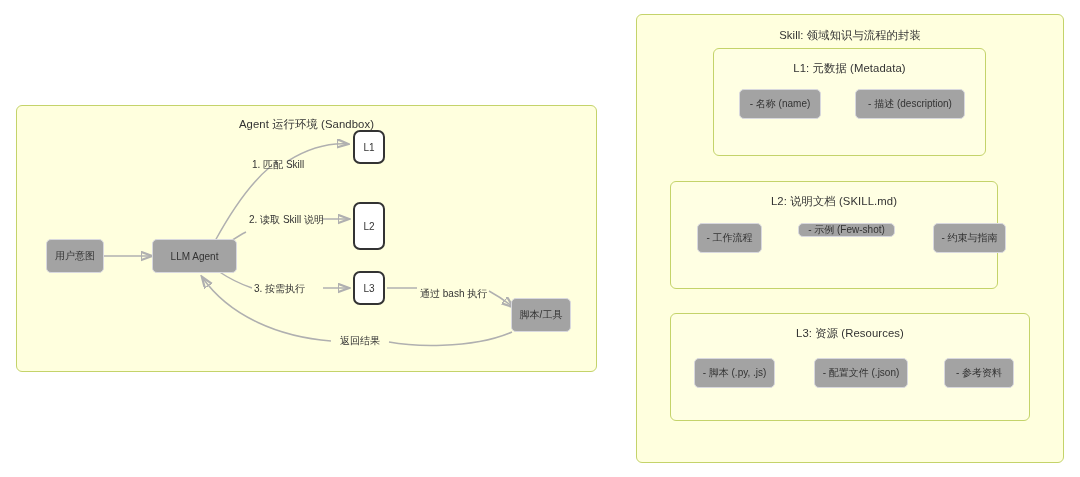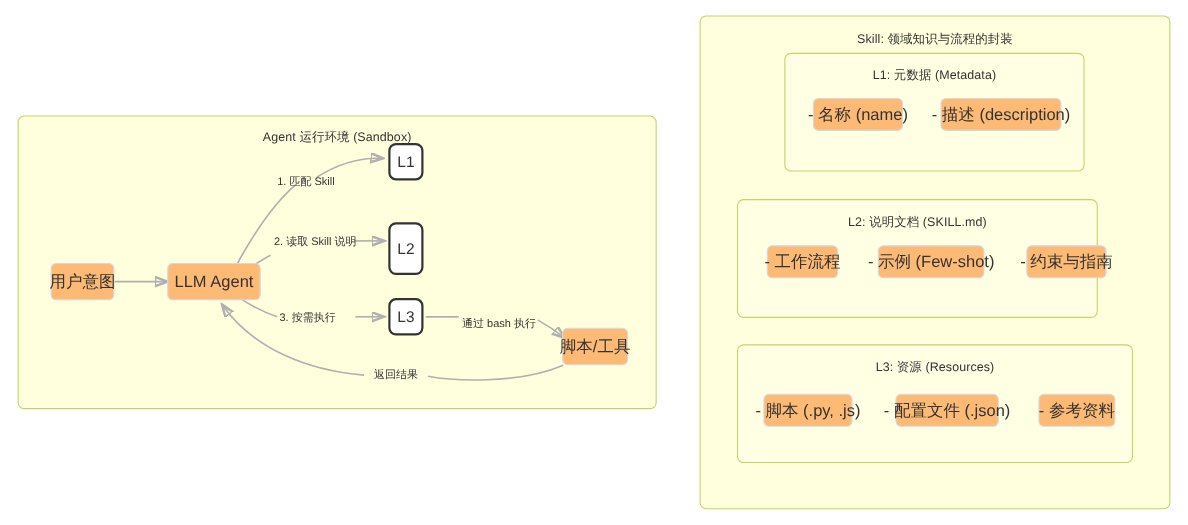--- a/index.html
+++ b/index.html
@@ -34,39 +34,39 @@
     text-align: center;
     font-size: 11.3px;
     color: #333333;
     letter-spacing: .1px;
     white-space: nowrap;
   }
 
   
   .node {
     position: absolute;
-    background: #fdba74;
+    background: #a3a3a3;
     border: 1px solid #d8d8de;
     border-radius: 5px;
     box-sizing: border-box;
     display: flex;
     align-items: center;
     justify-content: center;
-    font-size: 15px;
+    font-size: 10px;
     color: #333333;
     white-space: nowrap;
     text-align: center;
   }
 
   
   .node.strong {
     background: #ffffff;
     border: 2.2px solid #333333;
     border-radius: 7px;
-    font-size: 14px;
+    font-size: 10px;
   }
 
   
   .edge-label {
     position: absolute;
     font-size: 10px;
     color: #333333;
     white-space: nowrap;
     background: transparent;
   }
@@ -166,21 +166,21 @@
 <div class="node" style="left:855px; top:89px; width:110px; height:30px;">
   <span>- 描述 (description)</span>
 </div>
 
 <div class="cluster inner" style="left:670px; top:181px; width:328px; height:108px;">
   <div class="cluster-title" style="top:12px;">L2: 说明文档 (SKILL.md)</div>
 </div>
 <div class="node" style="left:697px; top:223px; width:65px; height:30px;">
   <span>- 工作流程</span>
 </div>
-<div class="node" style="left:798px; top:223px; width:97px; height:30px;text-align:center;">
+<div class="node" style="left:798px; top:223px; width:97px; height:14px;text-align:center;">
   <span>- 示例 (Few-shot)</span>
 </div>
 <div class="node" style="left:933px; top:223px; width:73px; height:30px;">
   <span>- 约束与指南</span>
 </div>
 
 <div class="cluster inner" style="left:670px; top:313px; width:360px; height:108px;">
   <div class="cluster-title" style="top:12px;">L3: 资源 (Resources)</div>
 </div>
 <div class="node" style="left:694px; top:358px; width:81px; height:30px;">

